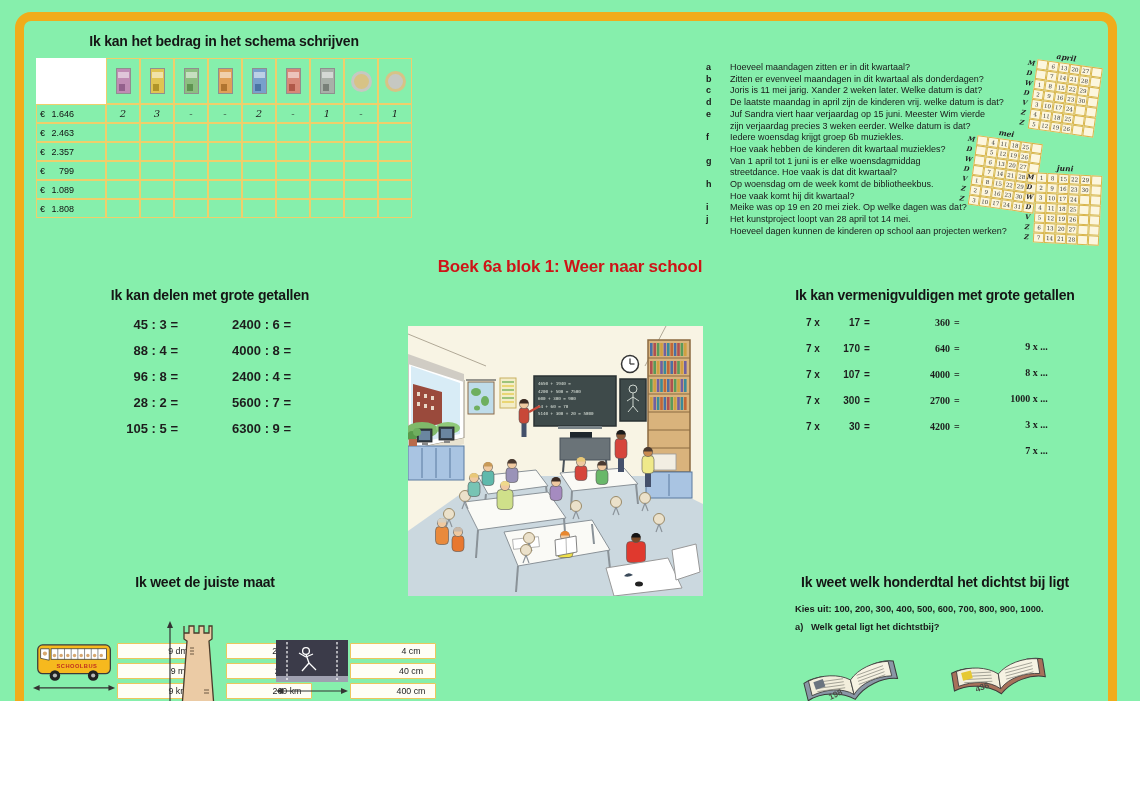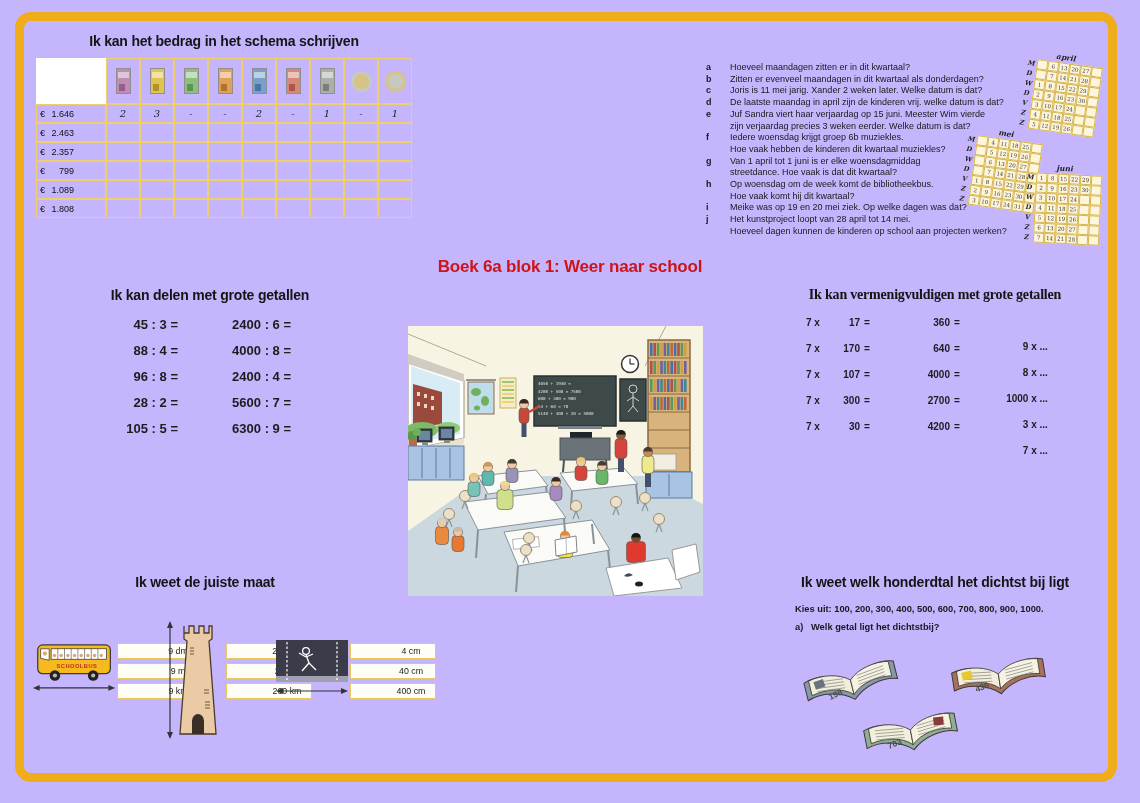--- a/index.html
+++ b/index.html
@@ -1,16 +1,16 @@
 <!DOCTYPE html>
 <html><head>
 <meta charset="utf-8">
 <style>
   html,body{margin:0;padding:0;background:#fff;}
-  .page{position:relative;width:1140px;height:803px;background:#c4b5fd;overflow:hidden;
+  .page{position:relative;width:1140px;height:701px;background:#86efac;overflow:hidden;
         font-family:"Liberation Sans",sans-serif;color:#111;}
   .frame{position:absolute;left:15px;top:12px;width:1102px;height:770px;
          border:9px solid #F0AC1B;border-radius:16px;box-sizing:border-box;}
   .abs{position:absolute;}
   .sec-title{font-weight:bold;font-size:14px;letter-spacing:-0.2px;text-align:center;color:#151515;}
   .center-title{font-weight:bold;font-size:17px;text-align:center;letter-spacing:-0.2px;}
 
   
   .money-grid{display:grid;grid-template-columns:70px repeat(9,34px);}
   .mcorner{border:none;background:#fff;}
@@ -756,21 +756,21 @@
       <div class="prob-row r">105 : 5 =</div>
     </div>
   <div class="abs" style="left:178px;top:317px;width:113px;" id="delen-c2">
       <div class="prob-row r">2400 : 6 =</div>
       <div class="prob-row r">4000 : 8 =</div>
       <div class="prob-row r">2400 : 4 =</div>
       <div class="prob-row r">5600 : 7 =</div>
       <div class="prob-row r">6300 : 9 =</div>
     </div>
 
-  <div class="abs sec-title" style="left:735px;top:287px;width:400px;font-family:Liberation Serif, serif;">Ik kan vermenigvuldigen met grote getallen</div>
+  <div class="abs sec-title" style="left:735px;top:287px;width:400px;">Ik kan vermenigvuldigen met grote getallen</div>
   <div class="abs" style="left:806px;top:317px;" id="mult-c1">
       <div class="mult-row">
         <span class="mp">7 x</span>
         <span class="mn">17</span>
         <span class="meq">=</span>
       </div>
       <div class="mult-row">
         <span class="mp">7 x</span>
         <span class="mn">170</span>
         <span class="meq">=</span>
@@ -784,21 +784,21 @@
         <span class="mp">7 x</span>
         <span class="mn">300</span>
         <span class="meq">=</span>
       </div>
       <div class="mult-row">
         <span class="mp">7 x</span>
         <span class="mn">30</span>
         <span class="meq">=</span>
       </div>
     </div>
-  <div class="abs" style="left:898px;top:317px;" id="mult-c2">
+  <div class="abs" style="left:898px;top:317px;font-family:Liberation Serif, serif;" id="mult-c2">
       <div class="mult-row">
         <span class="mr">360</span>
         <span class="meq">=</span>
         <span class="mf">9 x ...</span>
       </div>
       <div class="mult-row">
         <span class="mr">640</span>
         <span class="meq">=</span>
         <span class="mf">8 x ...</span>
       </div>

